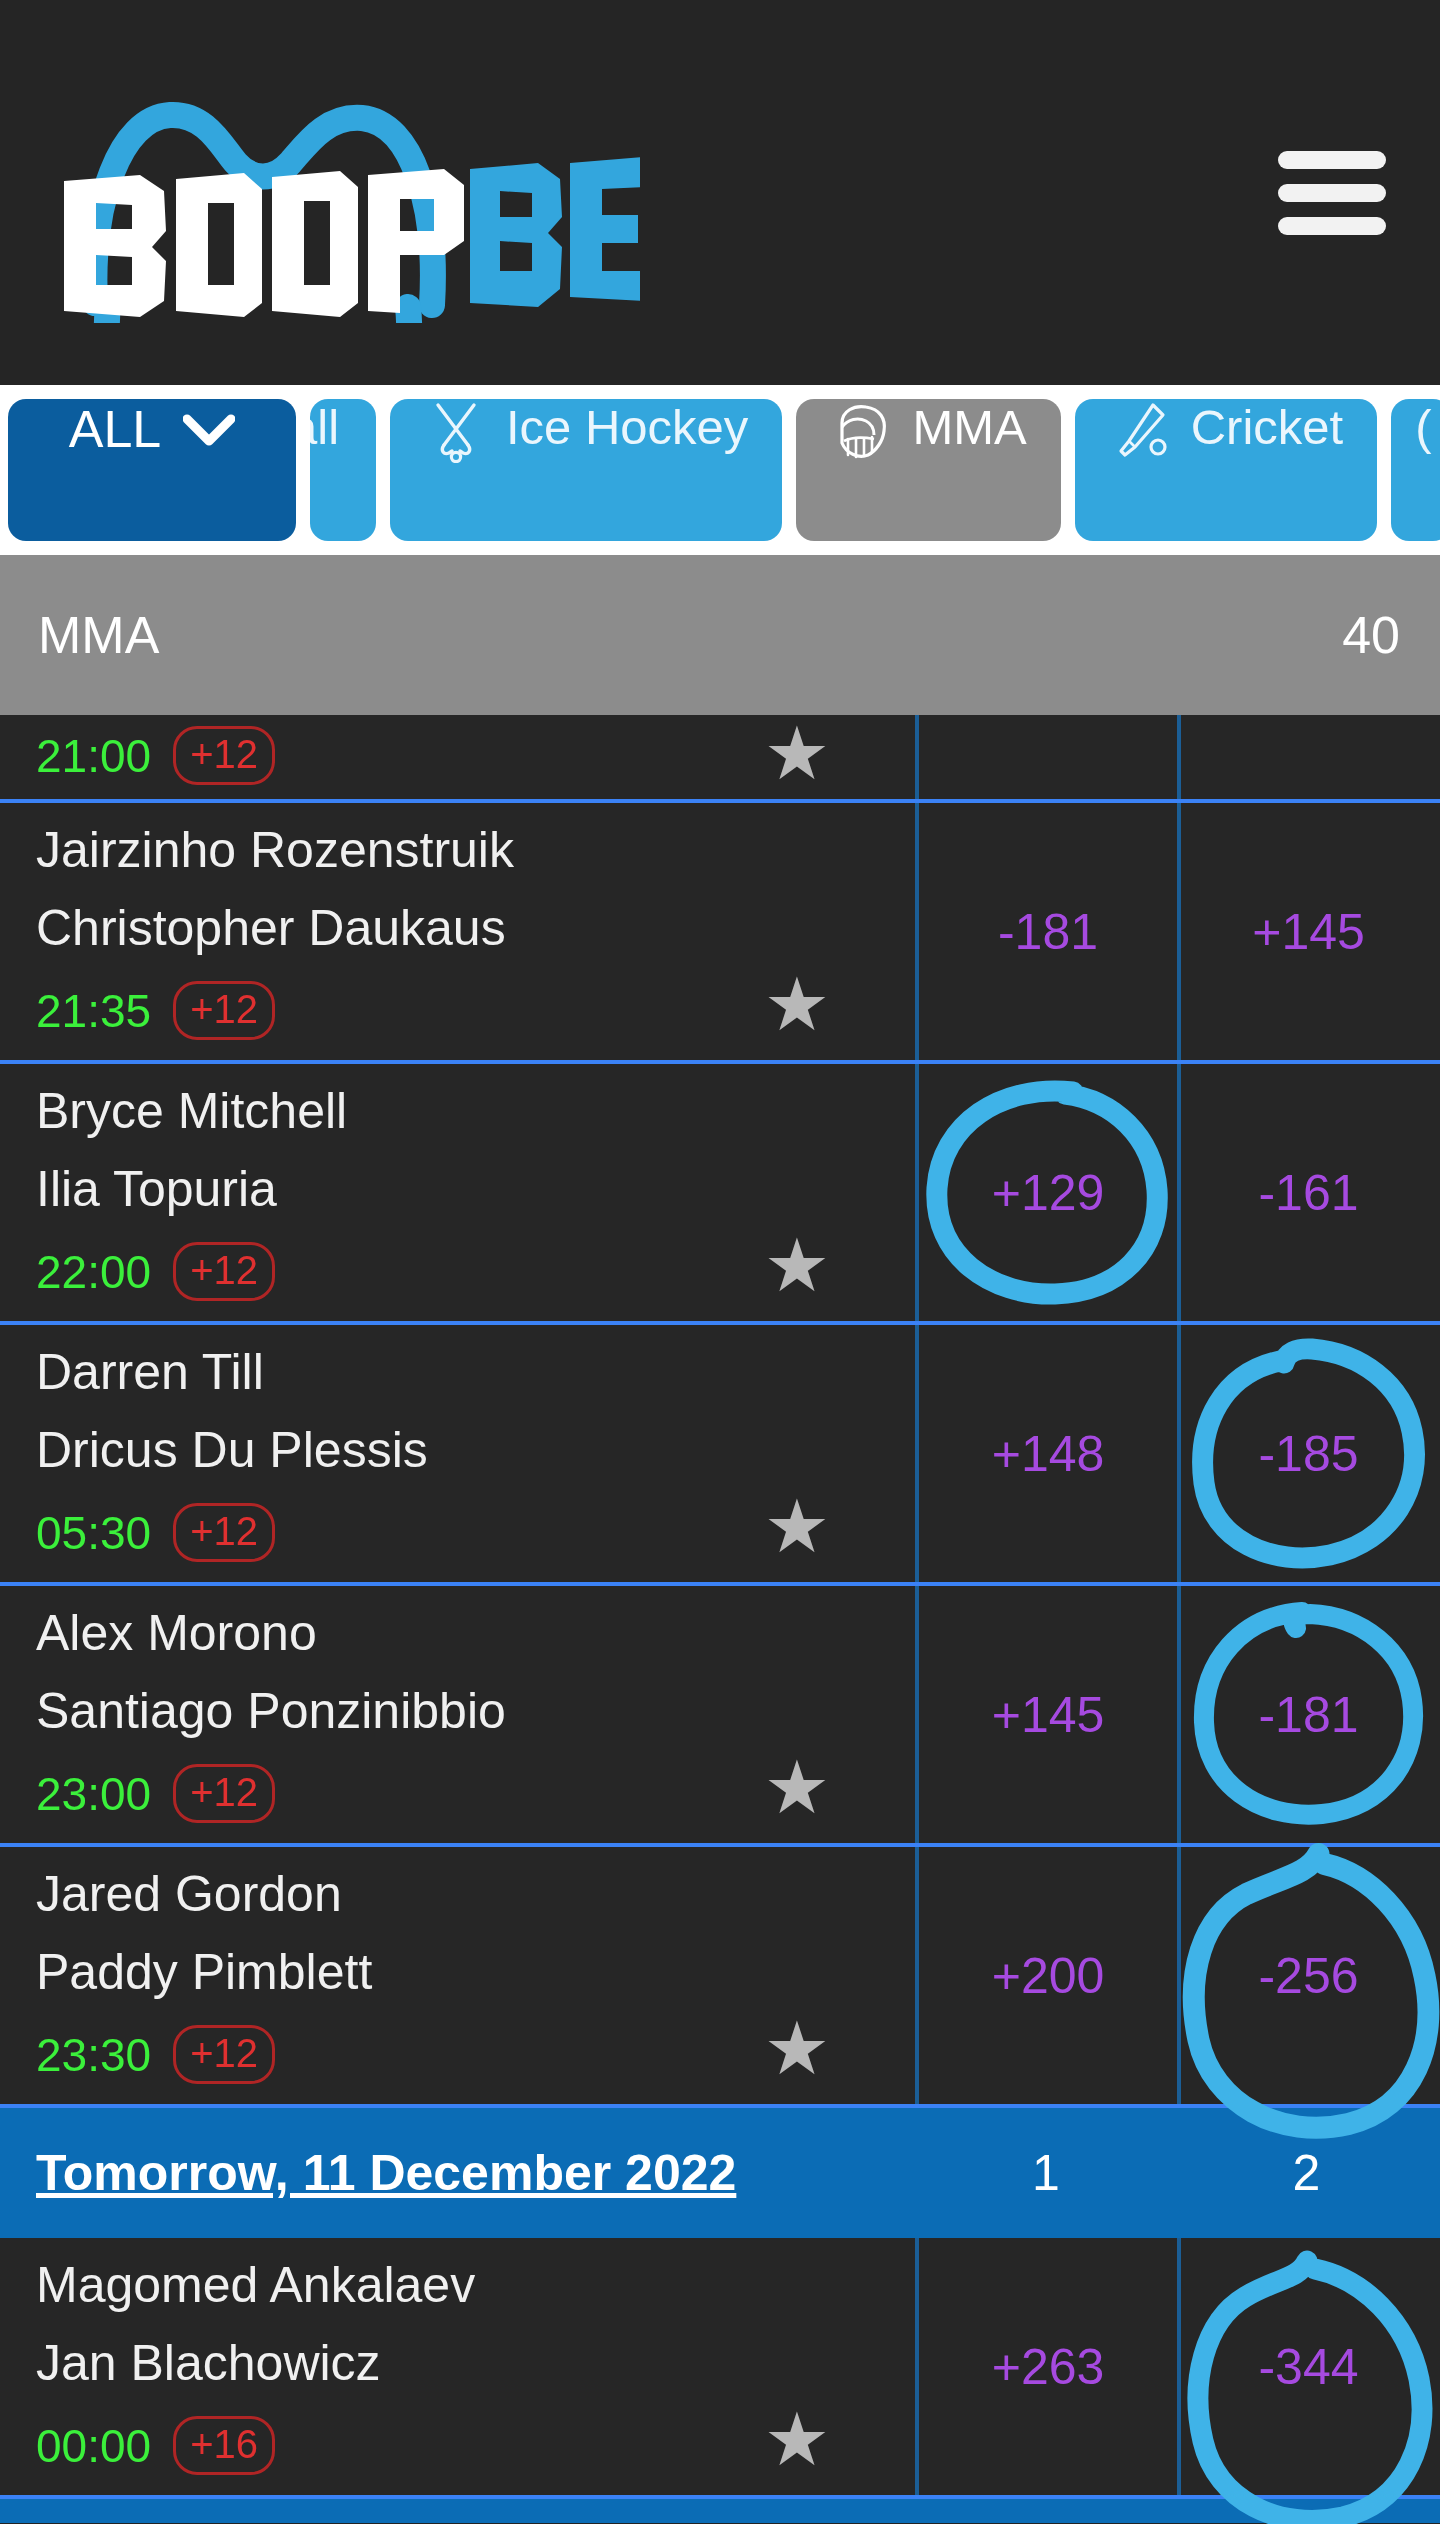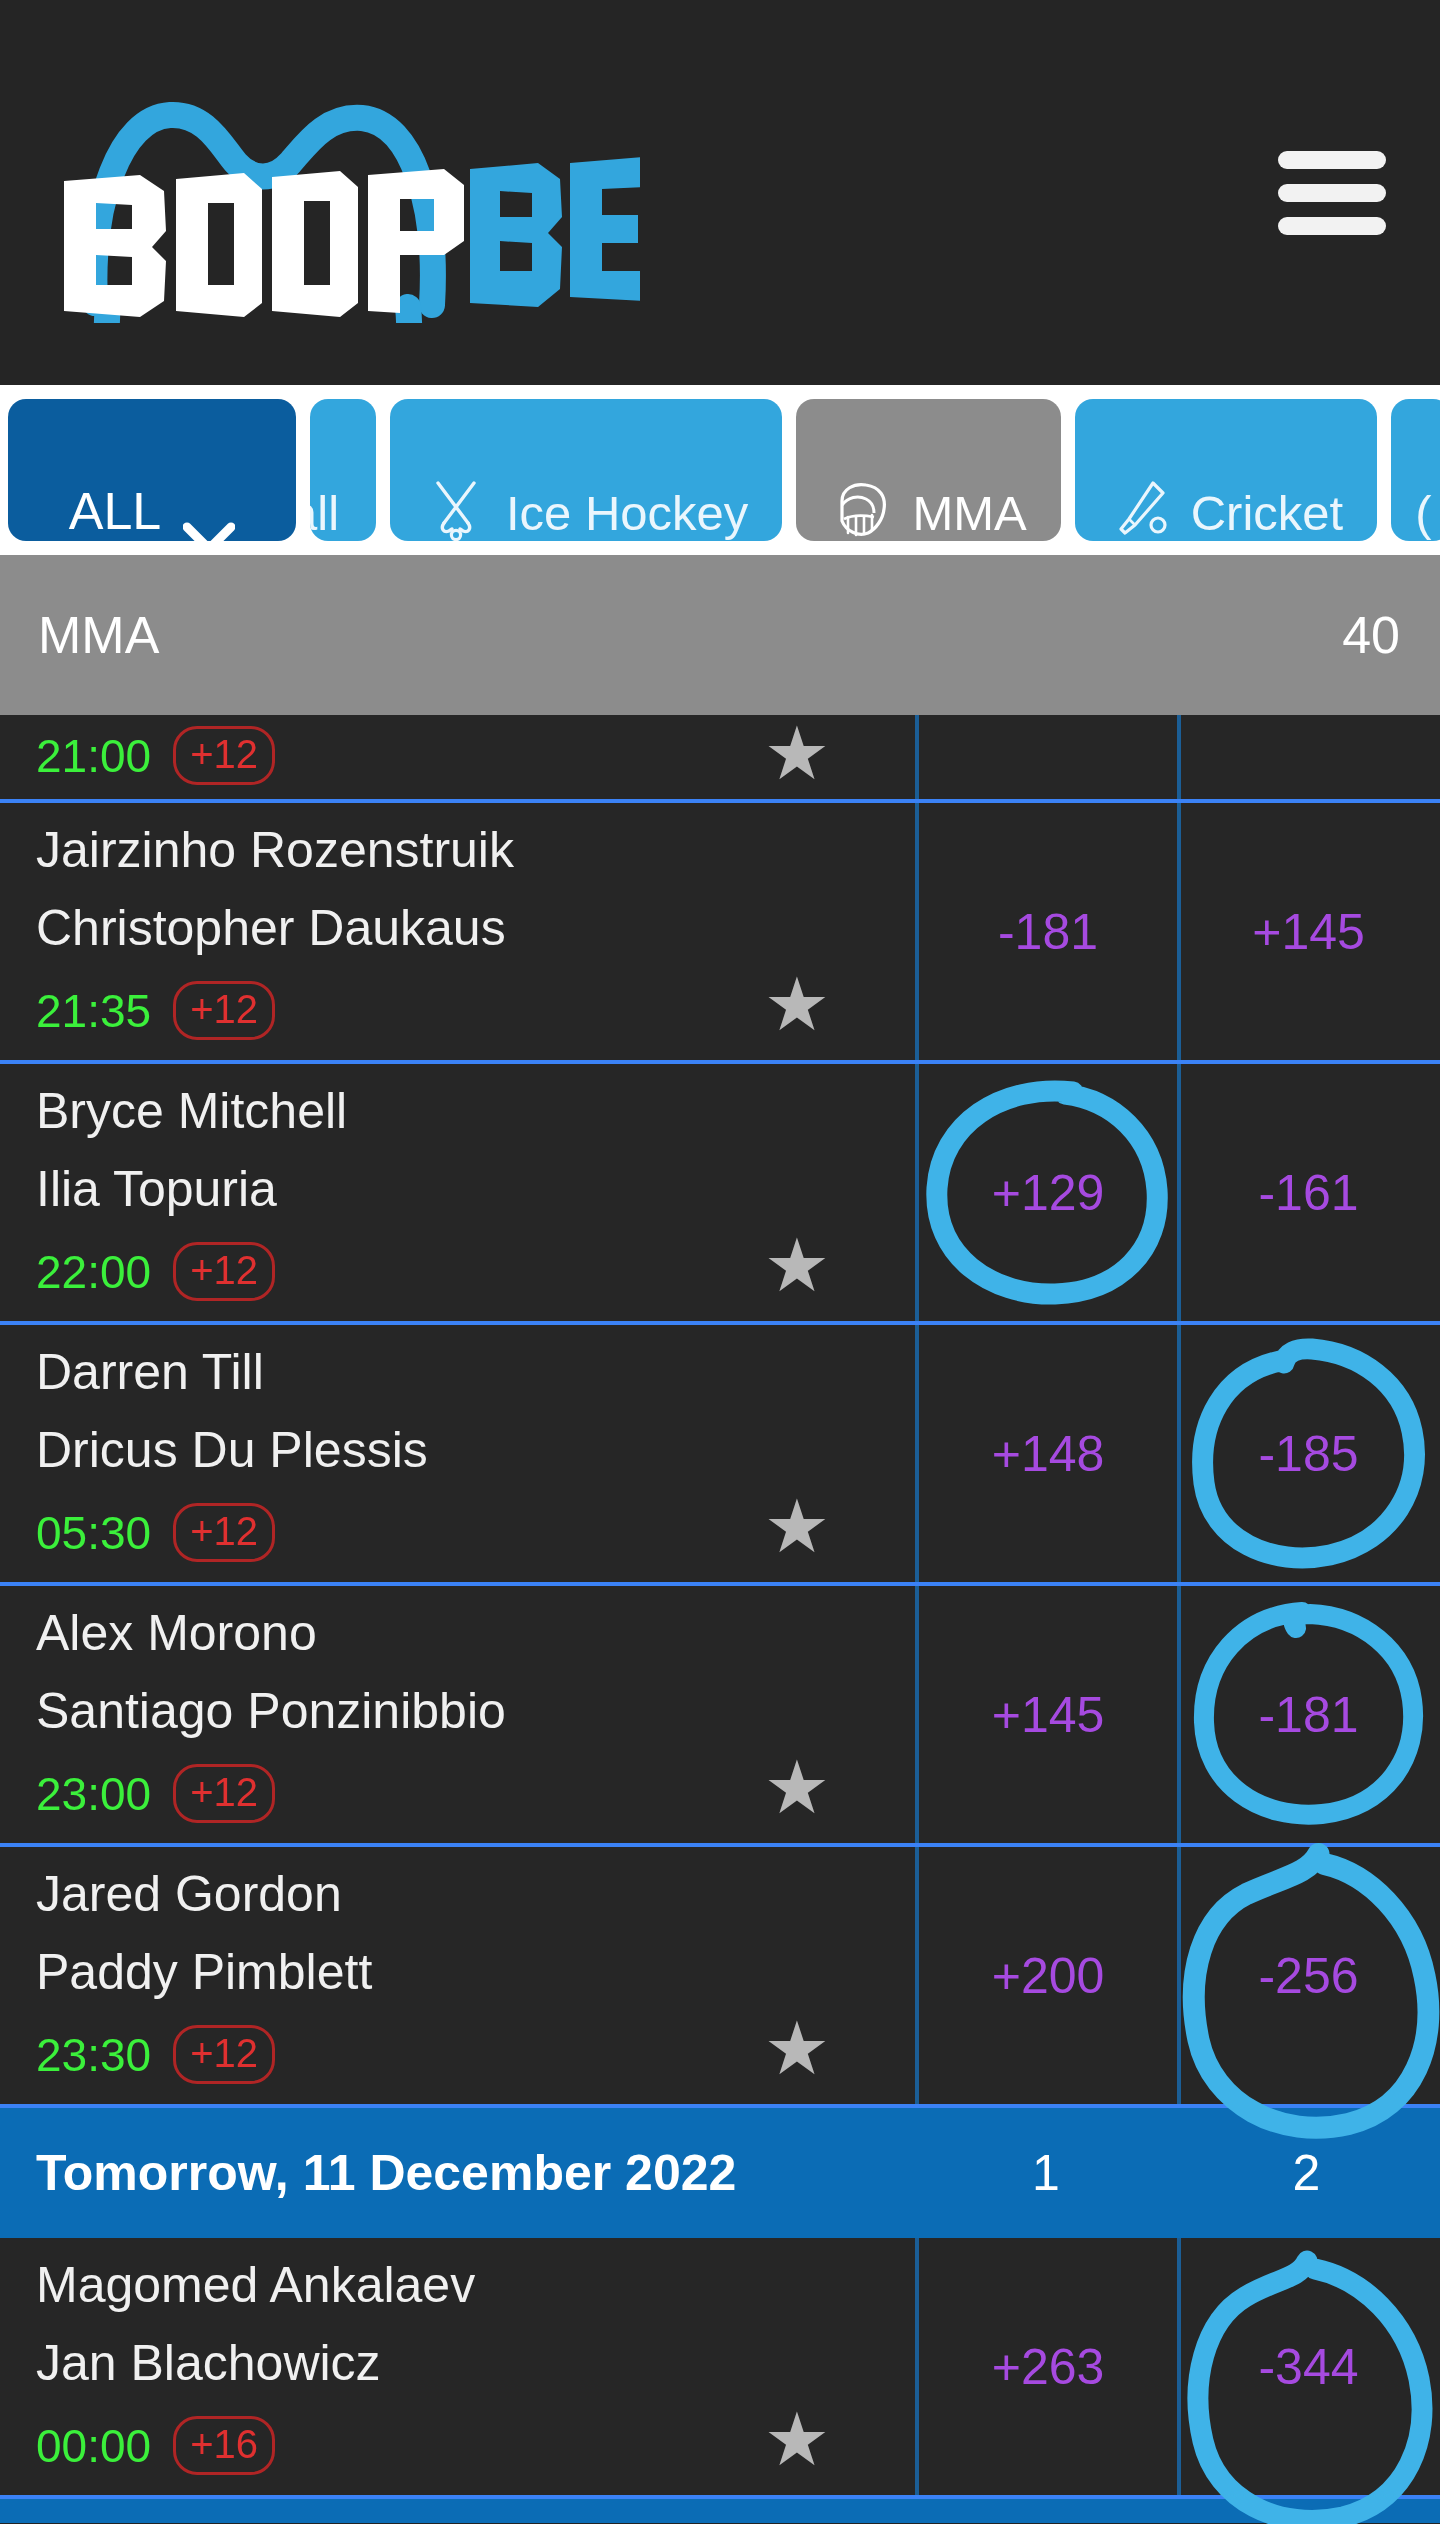--- a/index.html
+++ b/index.html
@@ -61,21 +61,21 @@
     align-items: center;
     gap: 14px;
     padding: 12px 0 12px 8px;
     overflow: hidden;
     white-space: nowrap;
   }
   .tab {
     height: 142px;
     border-radius: 18px;
     display: flex;
-    align-items: flex-end;
+    align-items: flex-start;
     justify-content: center;
     gap: 18px;
     color: #eaf6fd;
     font-size: 49px;
     font-weight: 400;
     padding: 0 34px;
     flex: 0 0 auto;
     cursor: pointer;
   }
   .tab-all {
@@ -213,20 +213,21 @@
     display: flex;
     align-items: center;
     color: #ffffff;
   }
   .date-bar .date-label {
     flex: 0 0 915px;
     padding-left: 36px;
     font-size: 50px;
     font-weight: 700;
     white-space: nowrap;
+    text-decoration: underline;
   }
   .date-bar .col-head {
     flex: 0 0 262px;
     text-align: center;
     font-size: 50px;
     font-weight: 400;
   }
   .date-bar .col-head:last-child { flex: 0 0 259px; }
 
   .bottom-strip {

